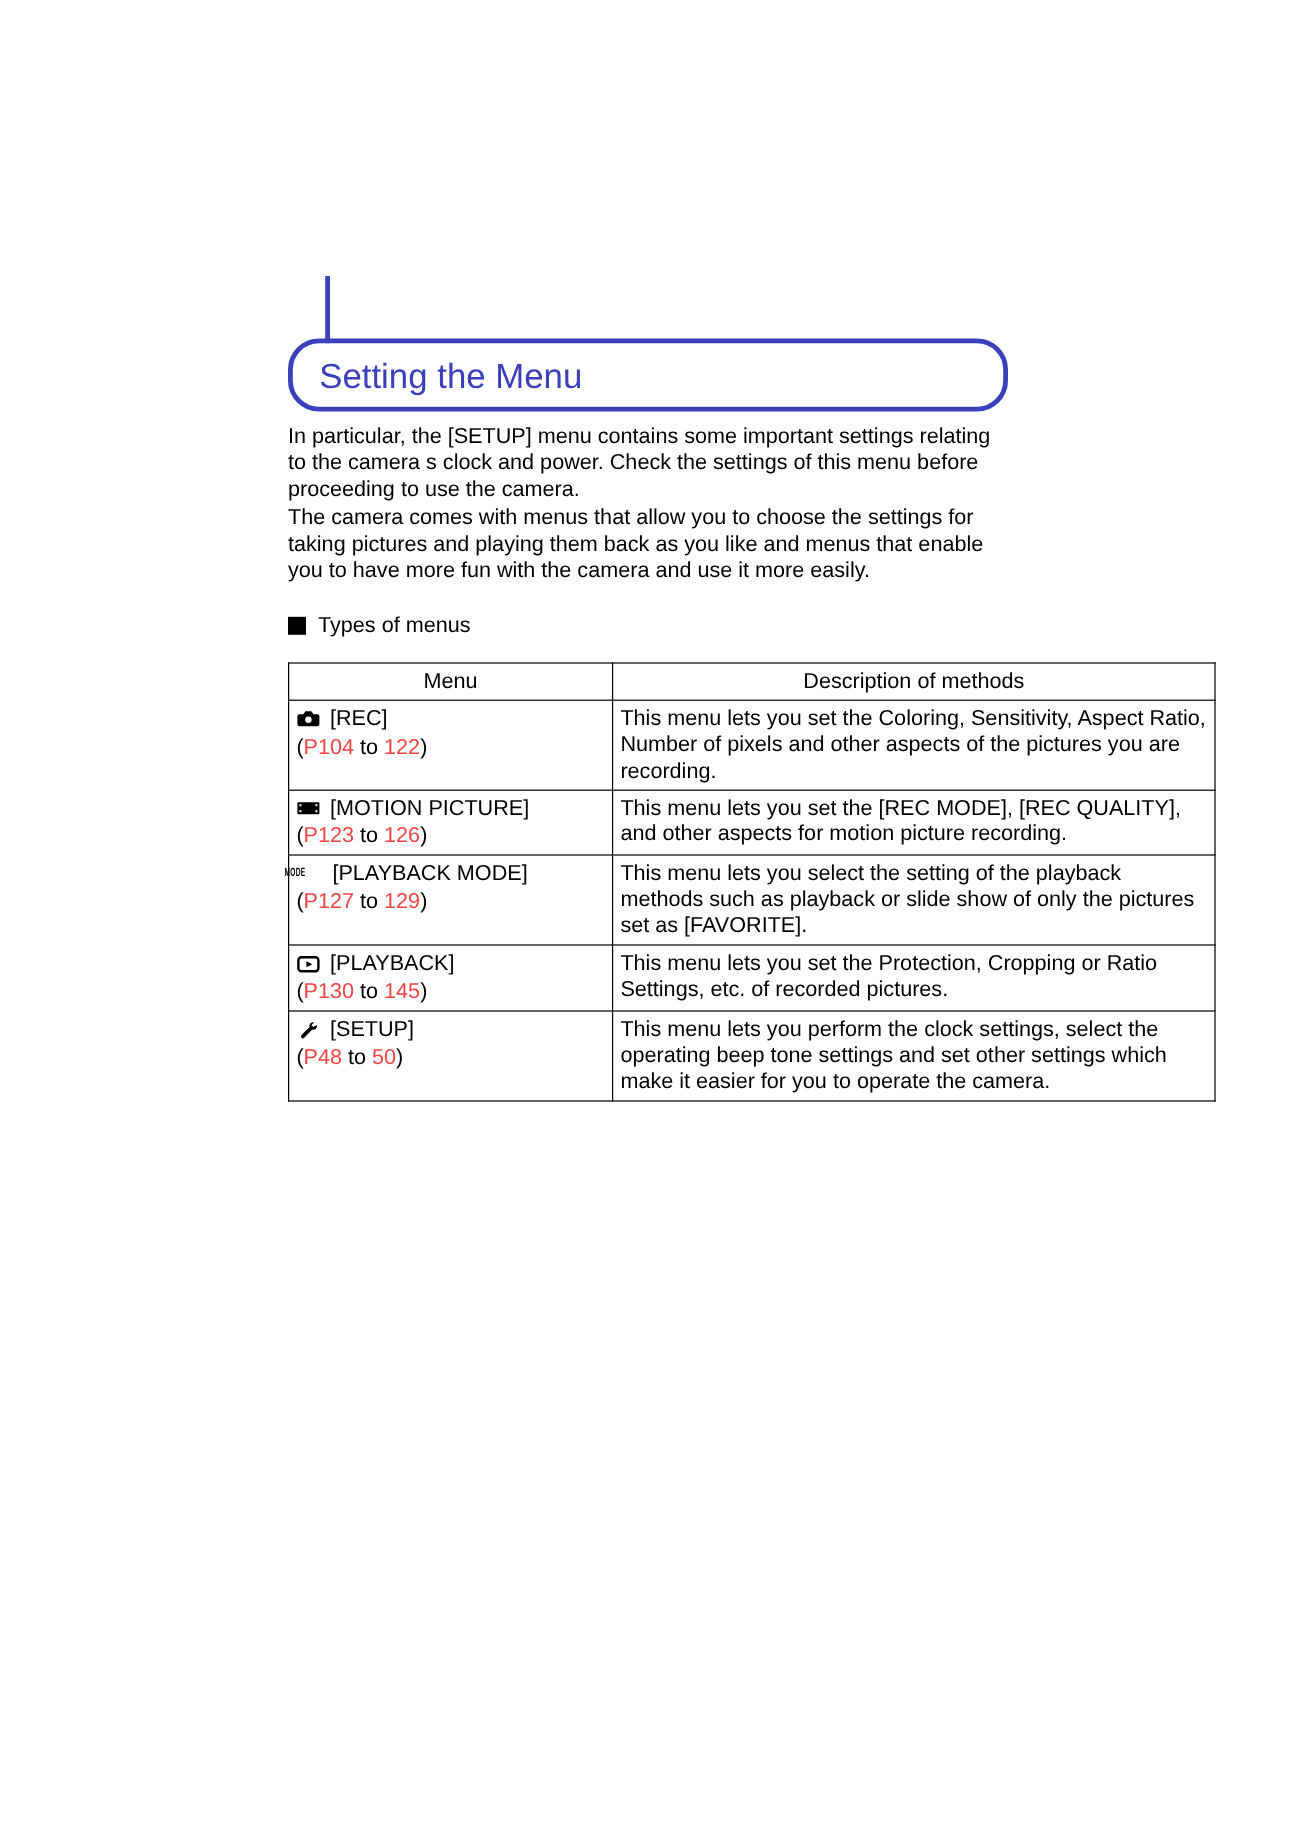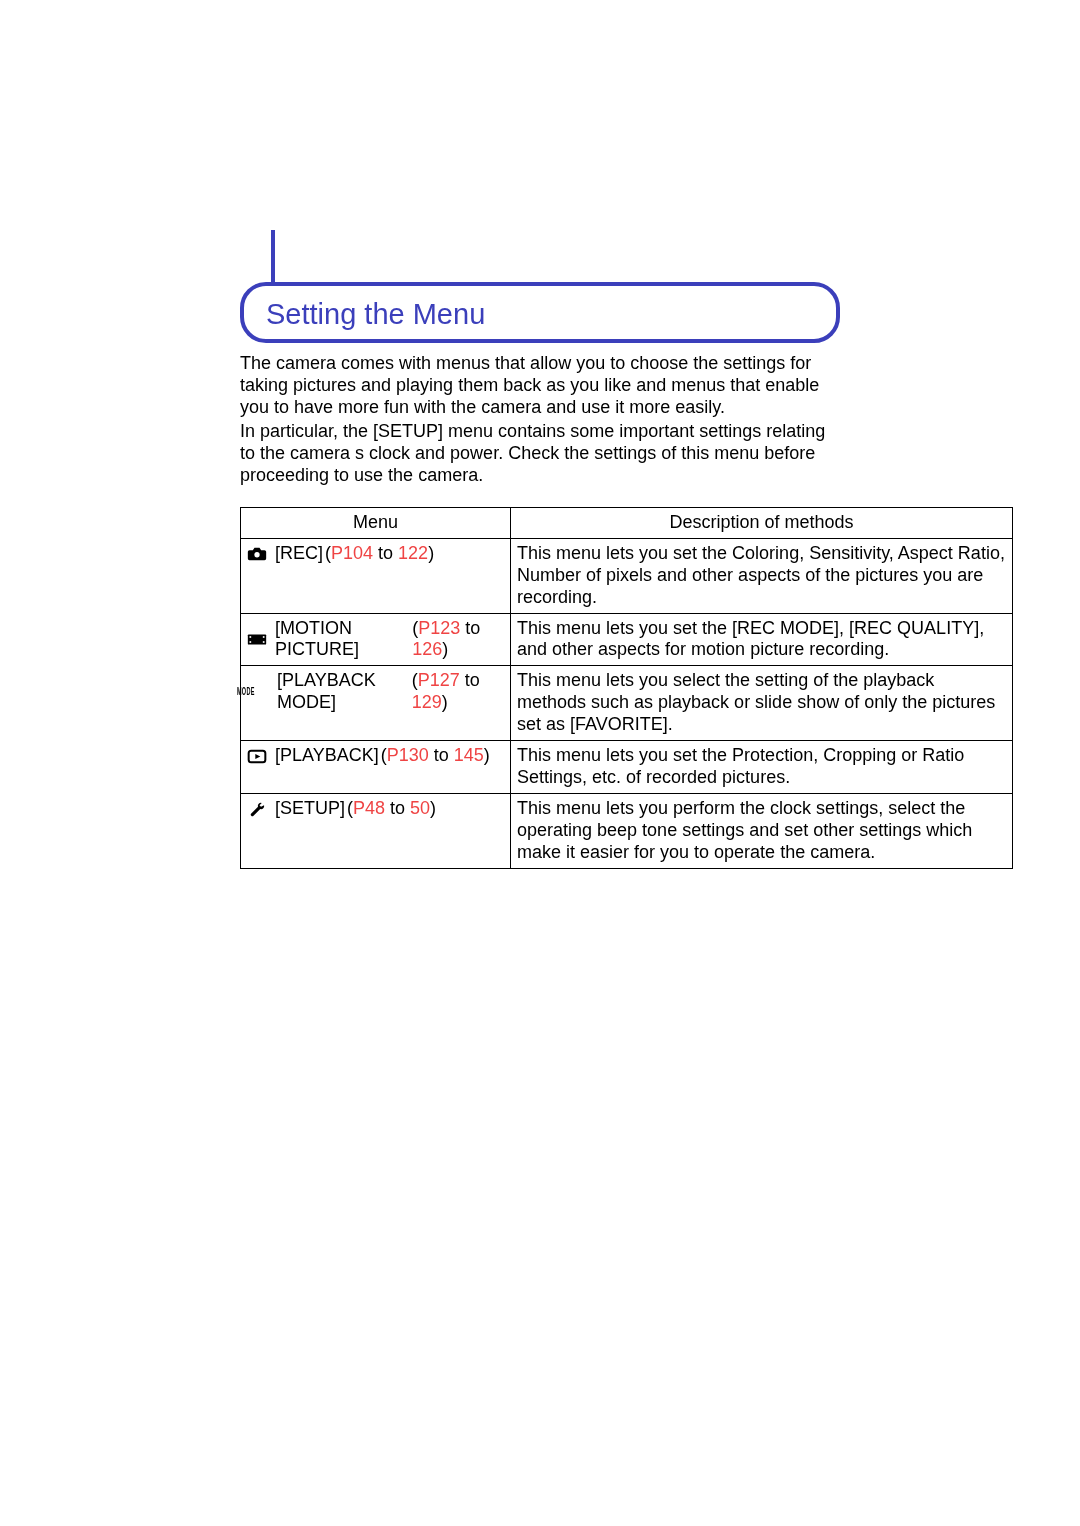--- a/index.html
+++ b/index.html
@@ -84,21 +84,21 @@
   table.menu-table th {
     font-weight: 400;
     text-align: center;
     padding: 4px 6px;
   }
   col.col-menu { width: 270px; }
   col.col-desc { width: 502px; }
 
   .menu-cell {
     display: flex;
-    flex-direction: row;
+    flex-direction: column;
     gap: 2px;
   }
   .menu-line1 {
     display: flex;
     align-items: center;
     gap: 8px;
   }
   .icon {
     display: inline-flex;
     align-items: center;
@@ -127,24 +127,28 @@
 </head>
 <body>
 
 <div class="page">
 
   <div class="heading-frame">
     <div class="heading-text">Setting the Menu</div>
   </div>
 
   <div class="intro">
+    <p>In particular, the [SETUP] menu contains some important settings relating to the camera s clock and power. Check the settings of this menu before proceeding to use the camera.</p>
     <p>The camera comes with menus that allow you to choose the settings for taking pictures and playing them back as you like and menus that enable you to have more fun with the camera and use it more easily.</p>
-    <p>In particular, the [SETUP] menu contains some important settings relating to the camera s clock and power. Check the settings of this menu before proceeding to use the camera.</p>
   </div>
 
+  <div class="subhead-row">
+    <span class="black-square"></span>
+    <span class="subhead-text">Types of menus</span>
+  </div>
 
   <table class="menu-table">
     <colgroup>
       <col class="col-menu">
       <col class="col-desc">
     </colgroup>
     <thead>
       <tr>
         <th>Menu</th>
         <th>Description of methods</th>

